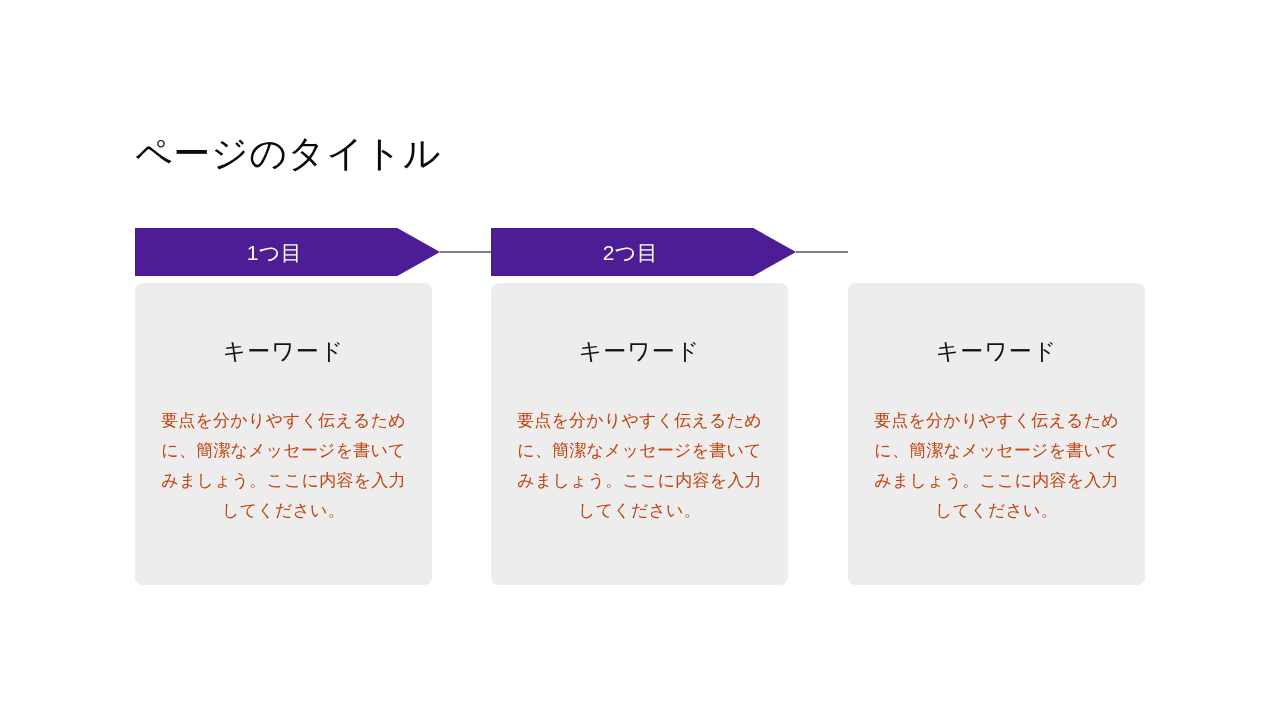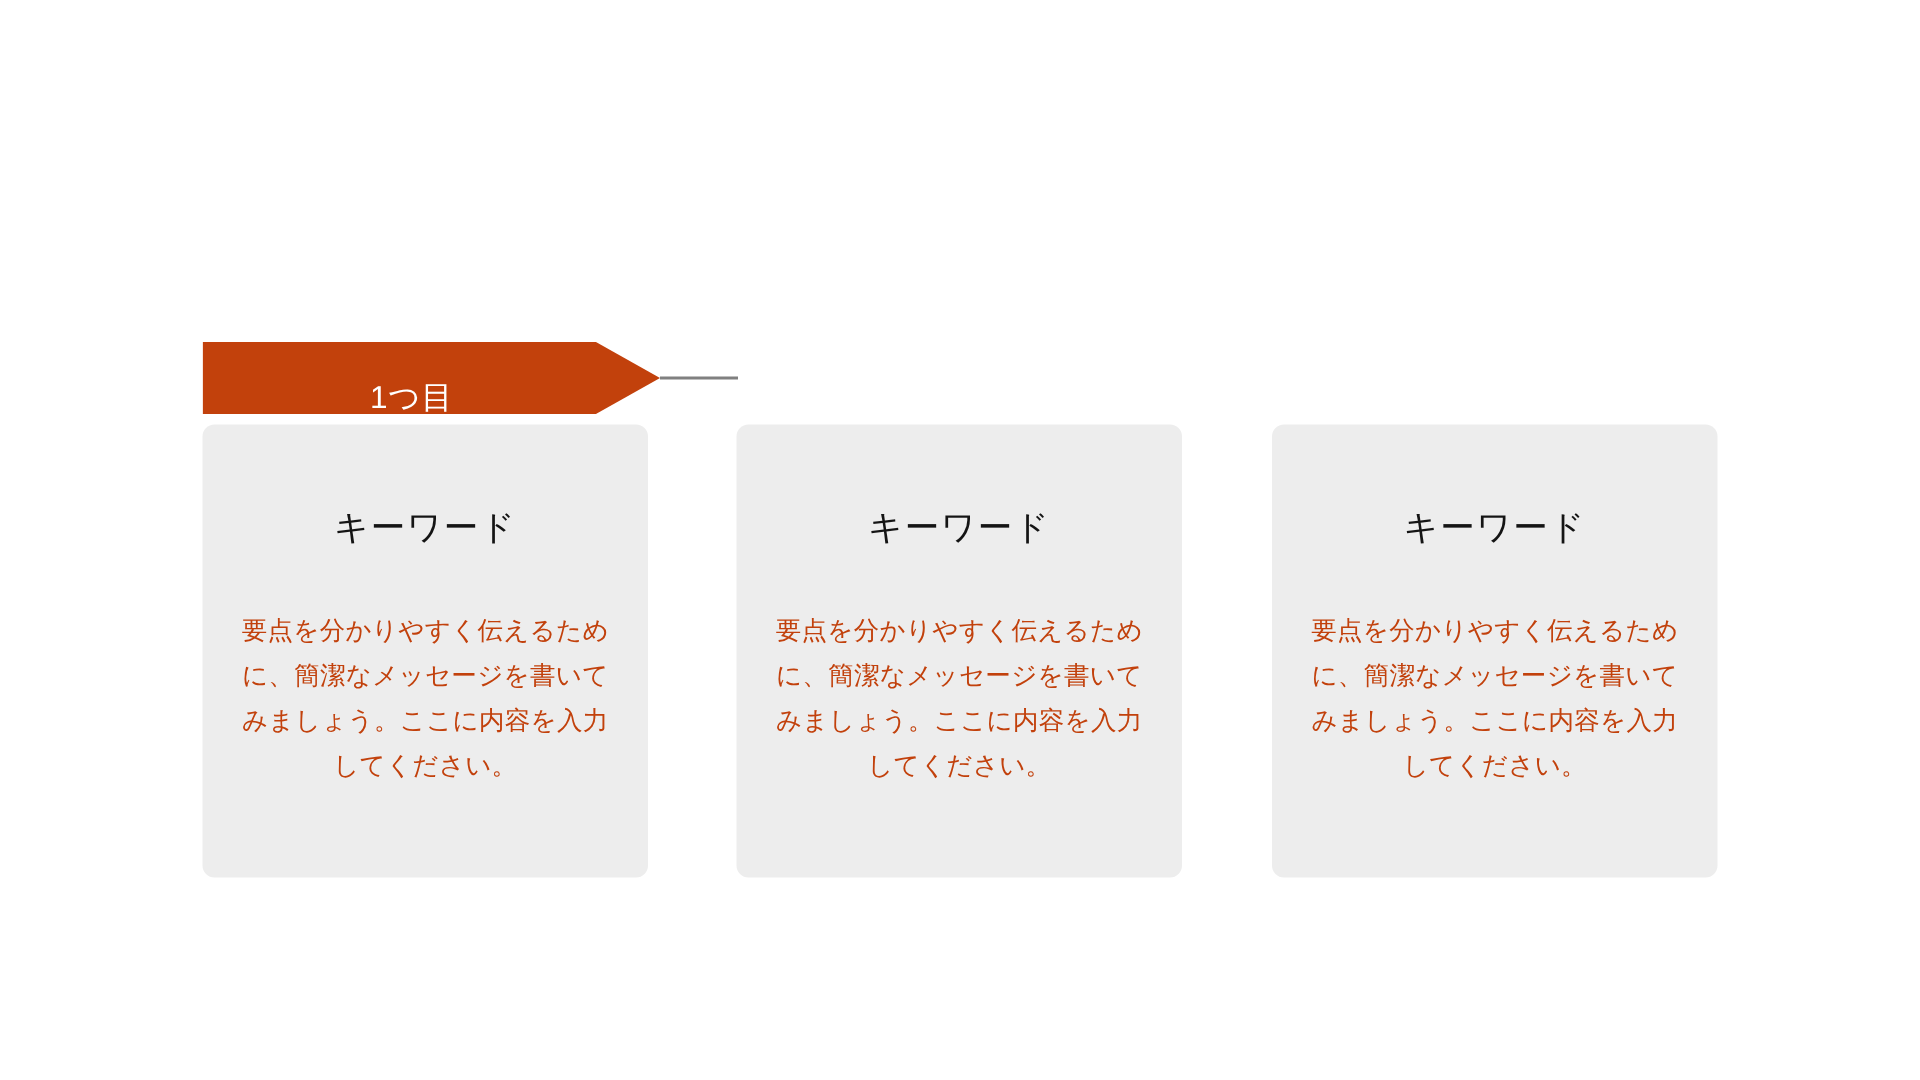--- a/index.html
+++ b/index.html
@@ -45,25 +45,25 @@
   .step-group.g0 { left: 0px;   width: 305px; }
   .step-group.g1 { left: 356px; width: 305px; }
   .step-group.g2 { left: 713px; width: 305px; }
 
   .chevron {
     position: absolute;
     left: 0;
     top: 0;
     width: 305px;
     height: 48px;
-    background: #c2410c;
+    background: #4c1d95;
     -webkit-clip-path: polygon(0 0, 86% 0, 100% 50%, 86% 100%, 0 100%);
     clip-path: polygon(0 0, 86% 0, 100% 50%, 86% 100%, 0 100%);
     display: flex;
-    align-items: flex-end;
+    align-items: center;
     justify-content: center;
   }
   .chevron-label {
     color: #ffffff;
     font-size: 21px;
     line-height: 1;
     letter-spacing: 0.5px;
     margin-right: 26px;
     white-space: nowrap;
   }
@@ -114,30 +114,37 @@
     color: #c2410c;
     letter-spacing: 0.2px;
     padding: 0 6px;
   }
 </style>
 </head>
 <body>
 
 <div class="slide">
 
+  <div class="page-title">ページのタイトル</div>
 
   <div class="steps-row">
 
     <div class="step-group g0">
       <div class="chevron">
         <span class="chevron-label">1つ目</span>
       </div>
       <div class="connector"></div>
     </div>
 
+    <div class="step-group g1">
+      <div class="chevron">
+        <span class="chevron-label">2つ目</span>
+      </div>
+      <div class="connector"></div>
+    </div>
 
 
   </div>
 
   <div class="cards-row">
 
     <div class="card c0">
       <div class="card-heading">キーワード</div>
       <div class="card-body">要点を分かりやすく伝えるために、簡潔なメッセージを書いてみましょう。ここに内容を入力してください。</div>
     </div>

